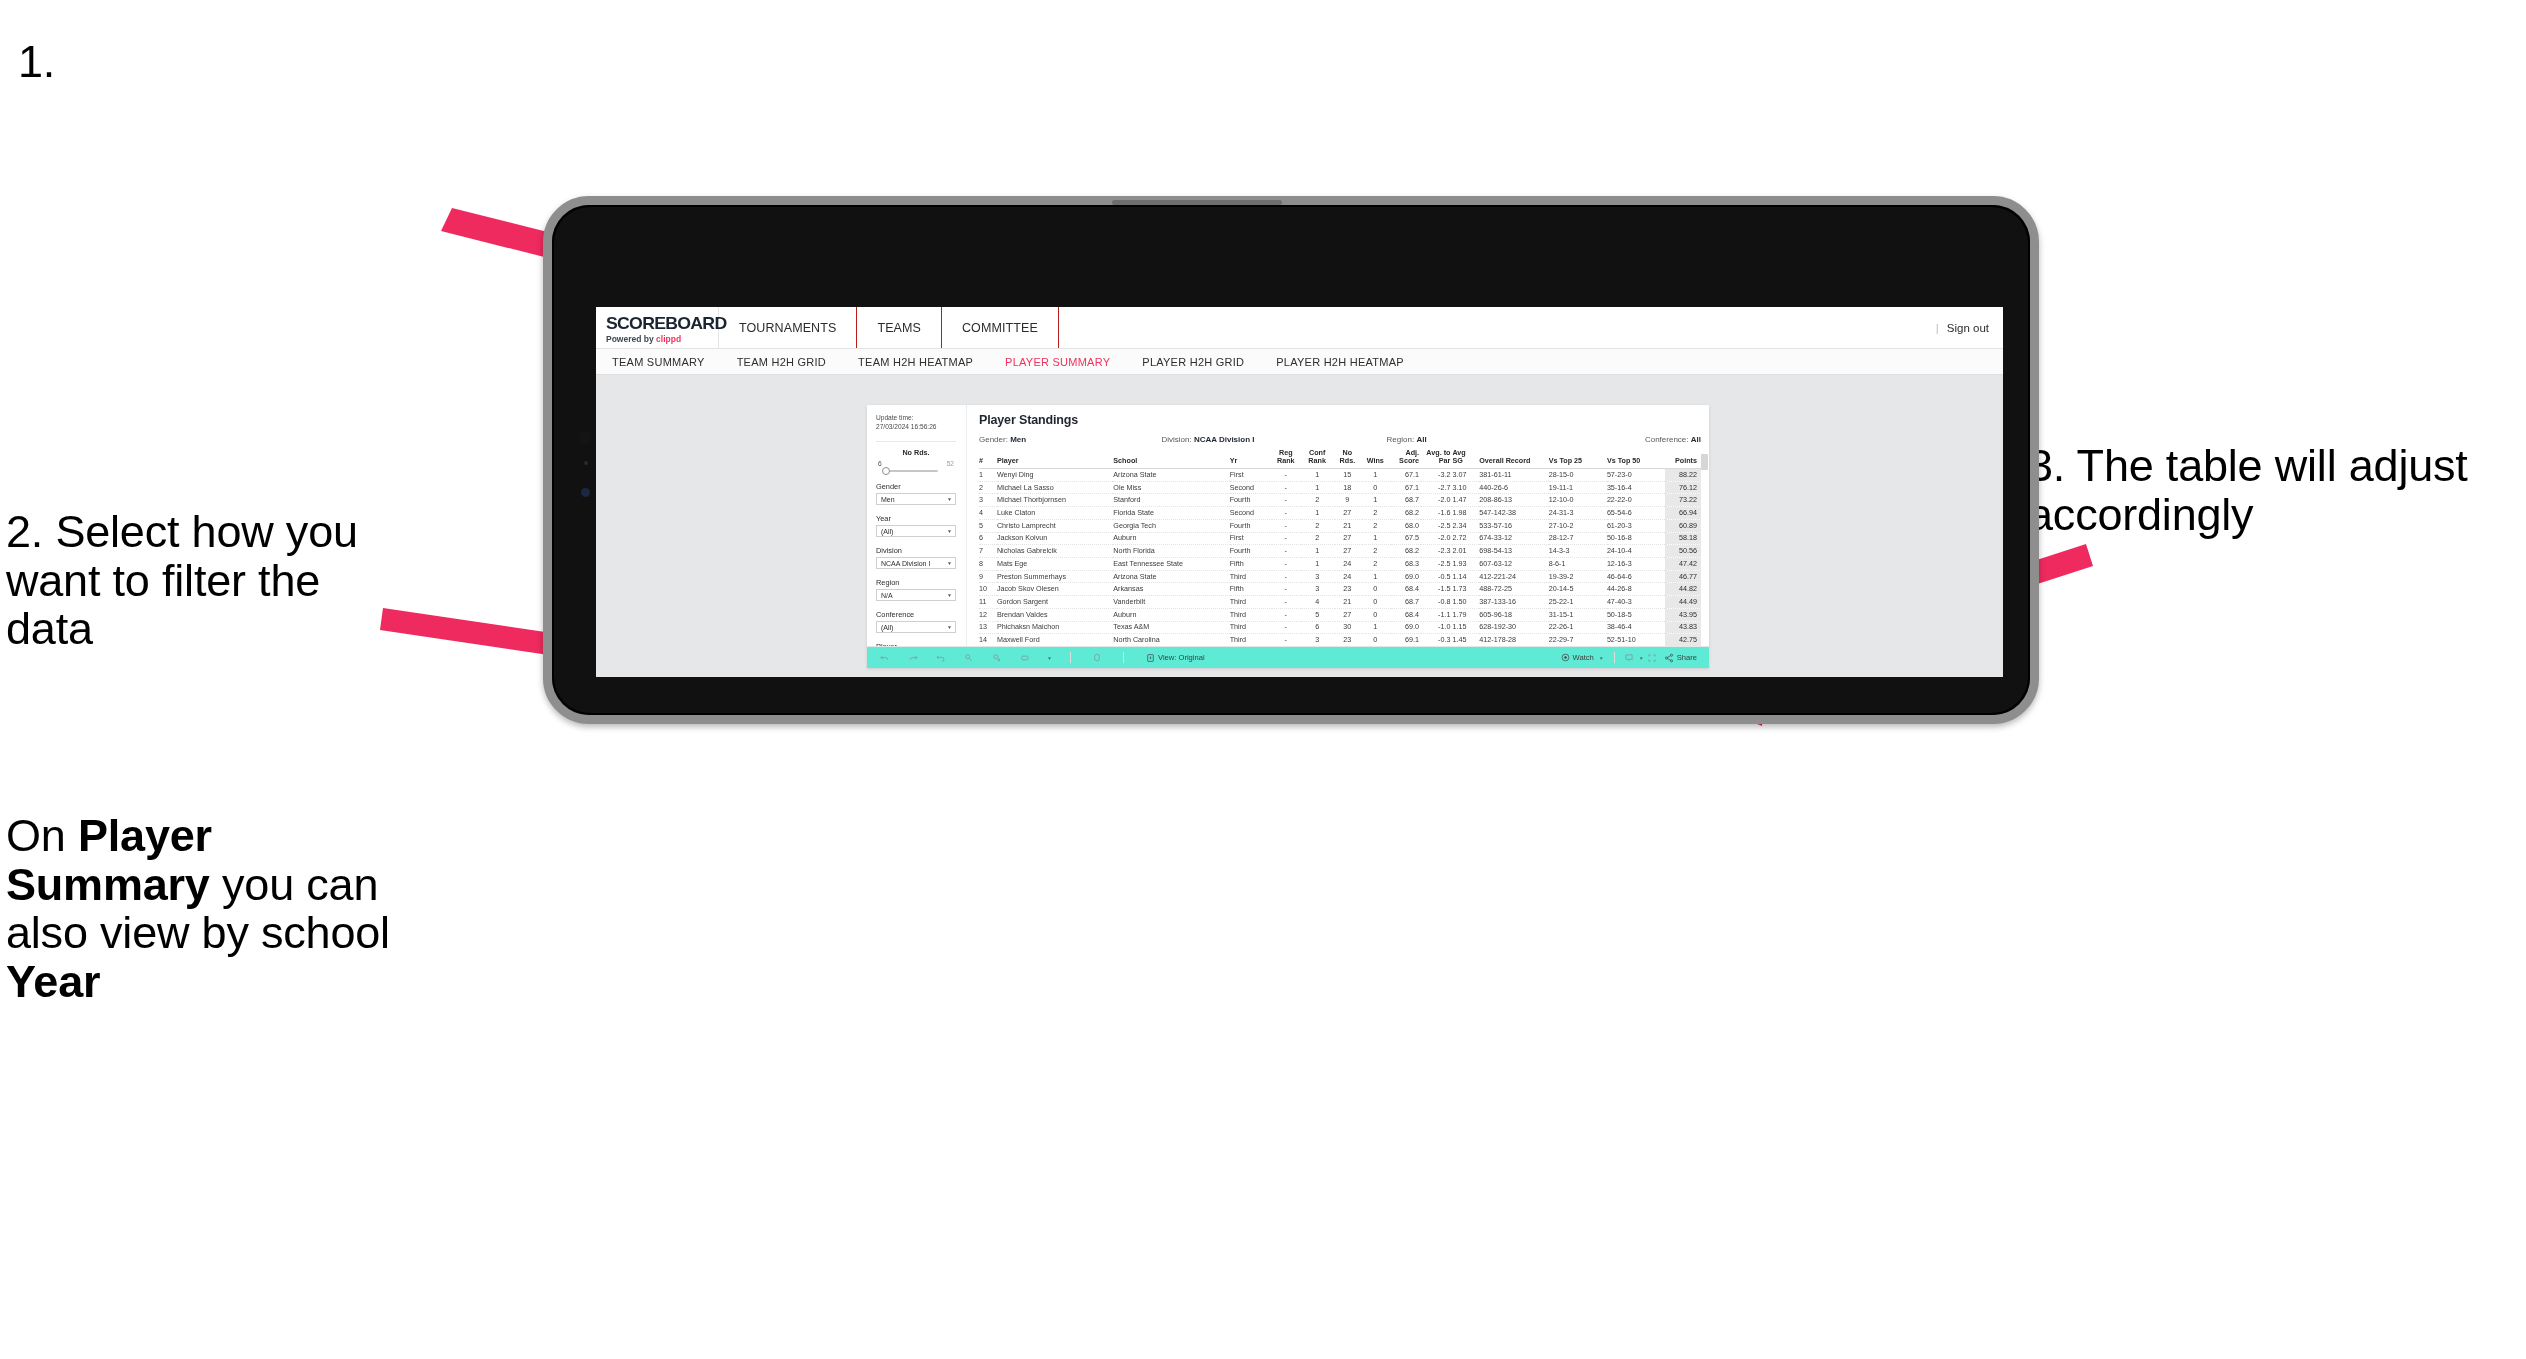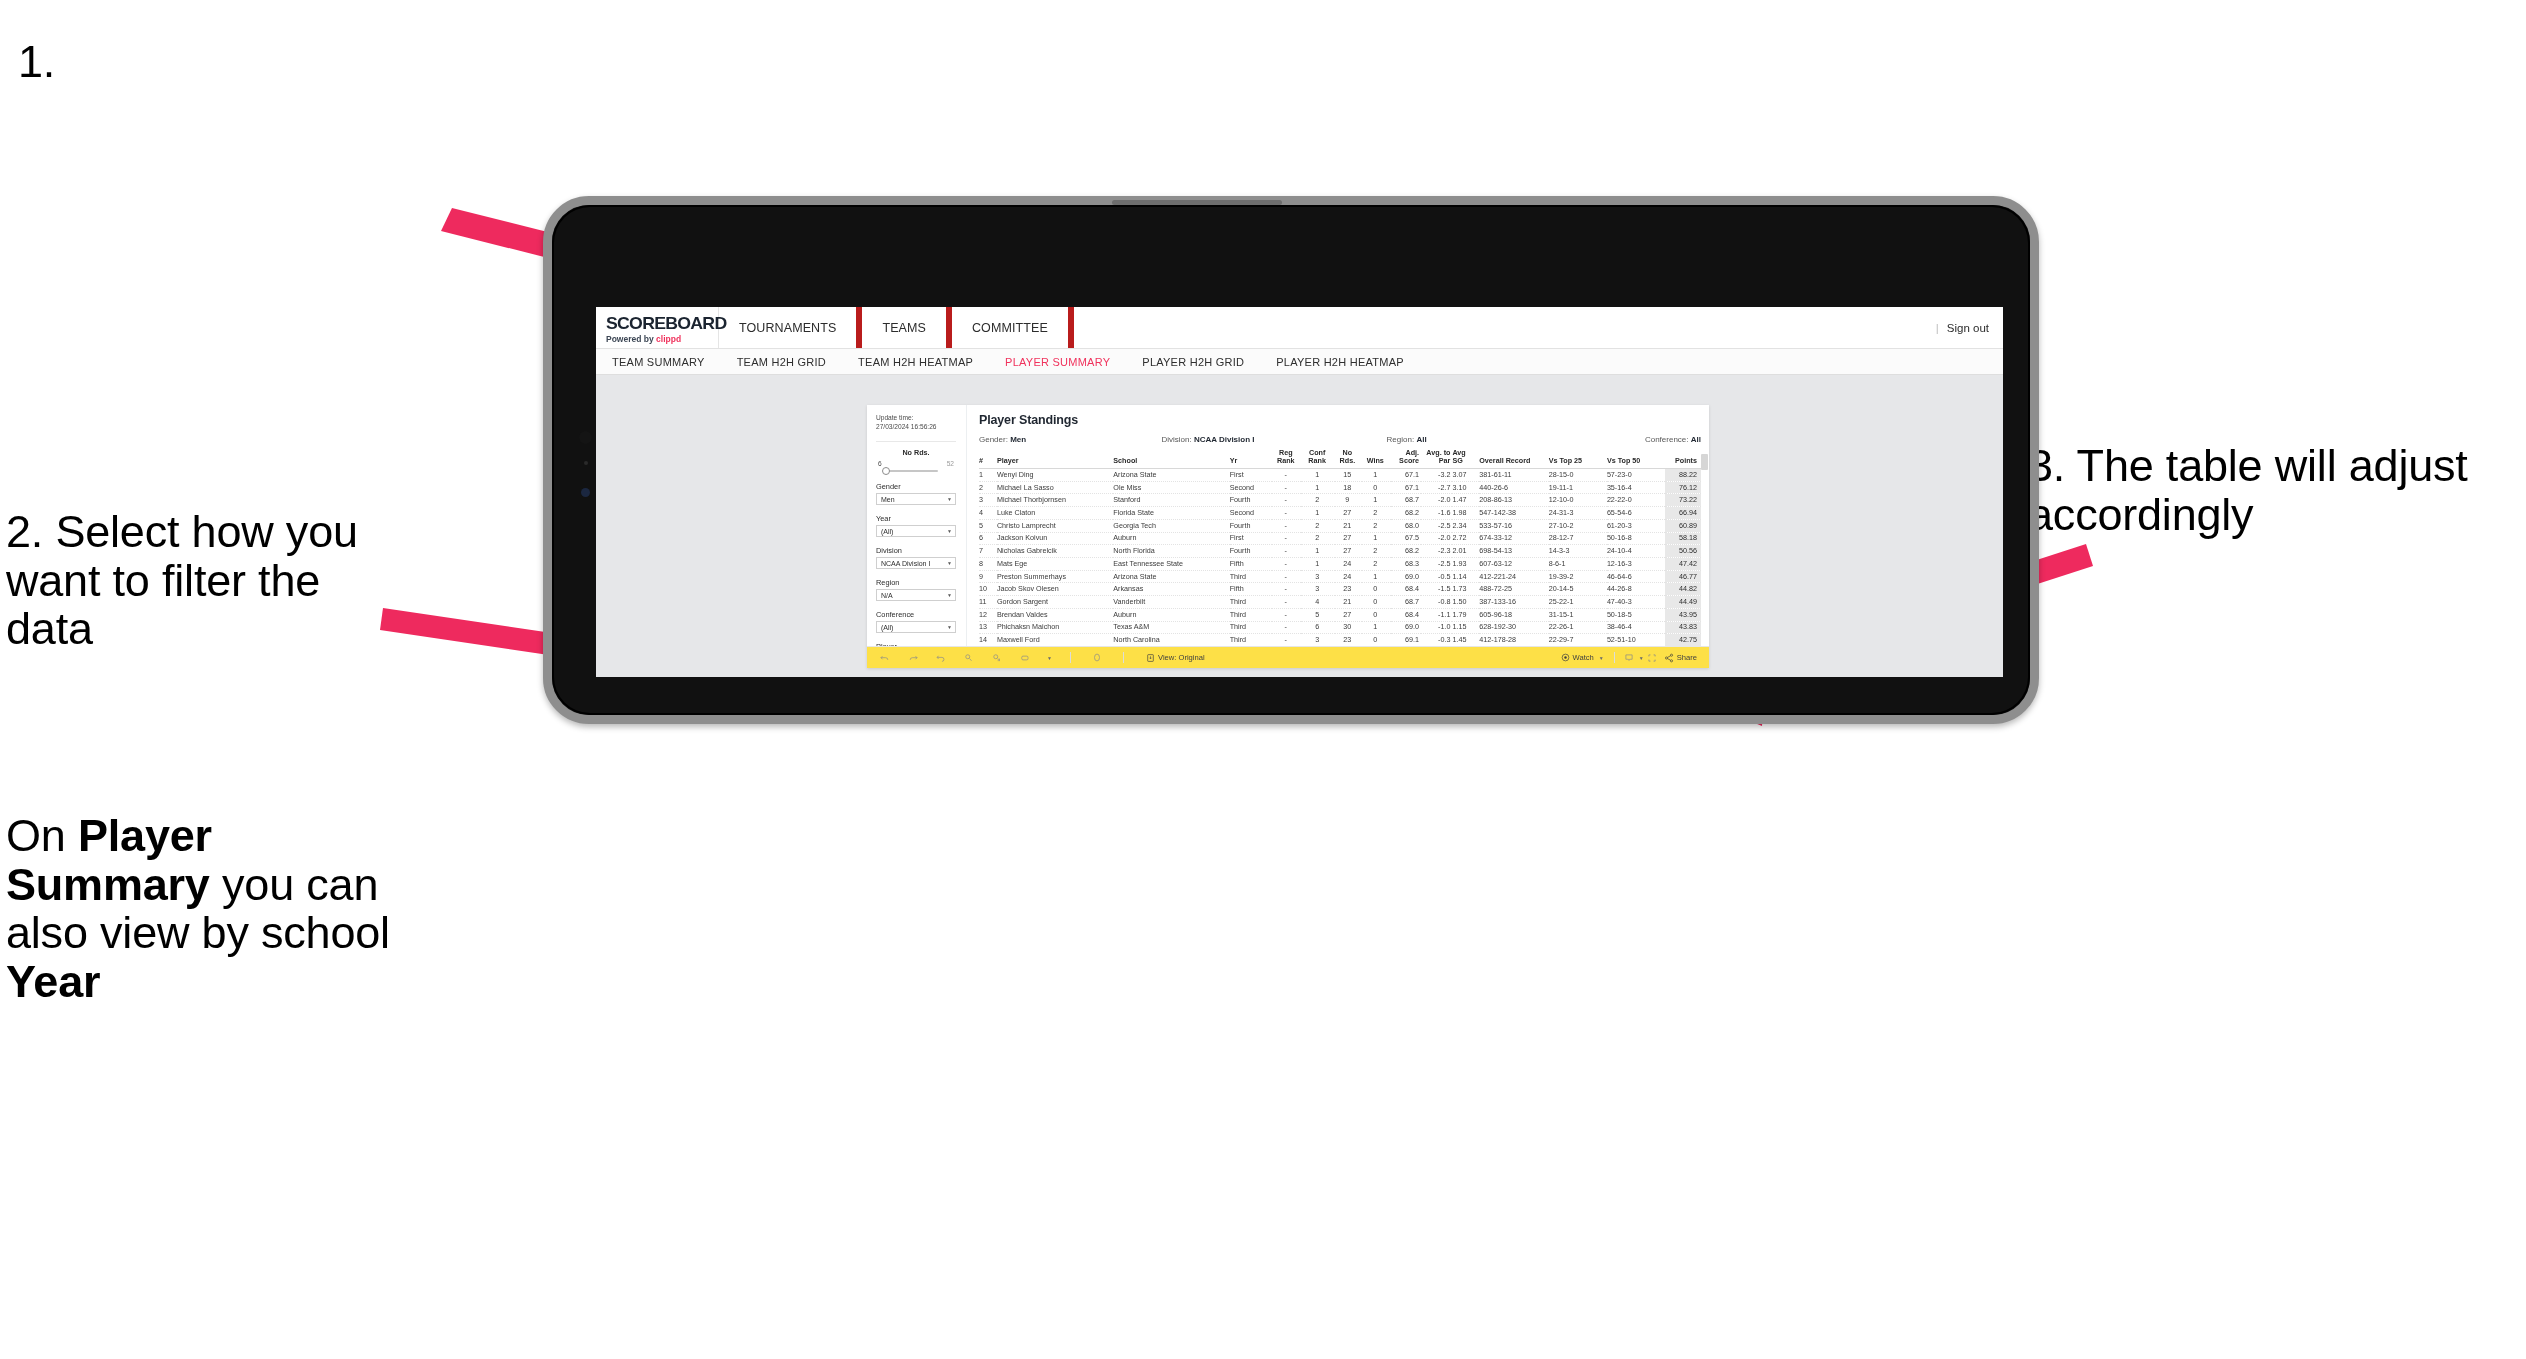--- a/index.html
+++ b/index.html
@@ -81,21 +81,21 @@
     color: #1b2430; line-height: 1; transform: scaleX(1.04); transform-origin: left center;
   }
   #brand .powered { font-size: 8.5px; color: #3c4654; line-height: 1; margin-top: 3px; font-weight: 600; }
   #brand .powered .clippd { color: #f0325c; font-weight: 700; }
   #brand-div { width: 1px; background:#e5e5e5; }
 
   .topnav-item {
     display: flex; align-items: center;
     padding: 0 20px;
     font-size: 12.5px; color: #2c2c2c; letter-spacing: .1px;
-    border-right: 6px solid #b91c1c;
+    border-right: 1px solid #b91c1c;
     position: relative;
   }
   #topnav-right {
     margin-left: auto; display:flex; align-items:center;
     padding-right: 14px; gap: 8px; font-size: 11.5px; color:#2c2c2c;
   }
   #topnav-right .sep { color:#bdbdbd; }
 
   
   #subnav {
@@ -189,21 +189,21 @@
   .c-pts   { width: 32px; text-align:right; padding-right:4px !important; }
   tbody td.c-pts { background: #e8e8e8; color:#2c2c2c; }
 
   #scroll-thumb {
     position:absolute; right: 1px; top: 10px; width: 7px; height: 16px;
     background:#d6d6d6; border-radius: 1px;
   }
 
   
   #viz-toolbar {
-    height: 22px; border-top: 1px solid #e6e6e6; background:#fde047;
+    height: 22px; border-top: 1px solid #e6e6e6; background:#5eead4;
     display:flex; align-items:center; padding: 0 8px 0 10px;
     font-size: 7.6px; color: #4f4f4f; gap: 12px;
   }
   .tb-icon { width: 16px; height: 16px; display:flex; align-items:center; justify-content:center; color:#8a8a8a; }
   .tb-sep { width:1px; height:11px; background:#dcdcdc; margin: 0 6px; }
   .tb-item { display:flex; align-items:center; gap:3px; padding: 0 4px; color:#3f3f3f; }
   #tb-right { margin-left:auto; display:flex; align-items:center; }
   .tb-caret { font-size:5px; color:#6a6a6a; margin-left:2px; }
 </style>
 </head>

